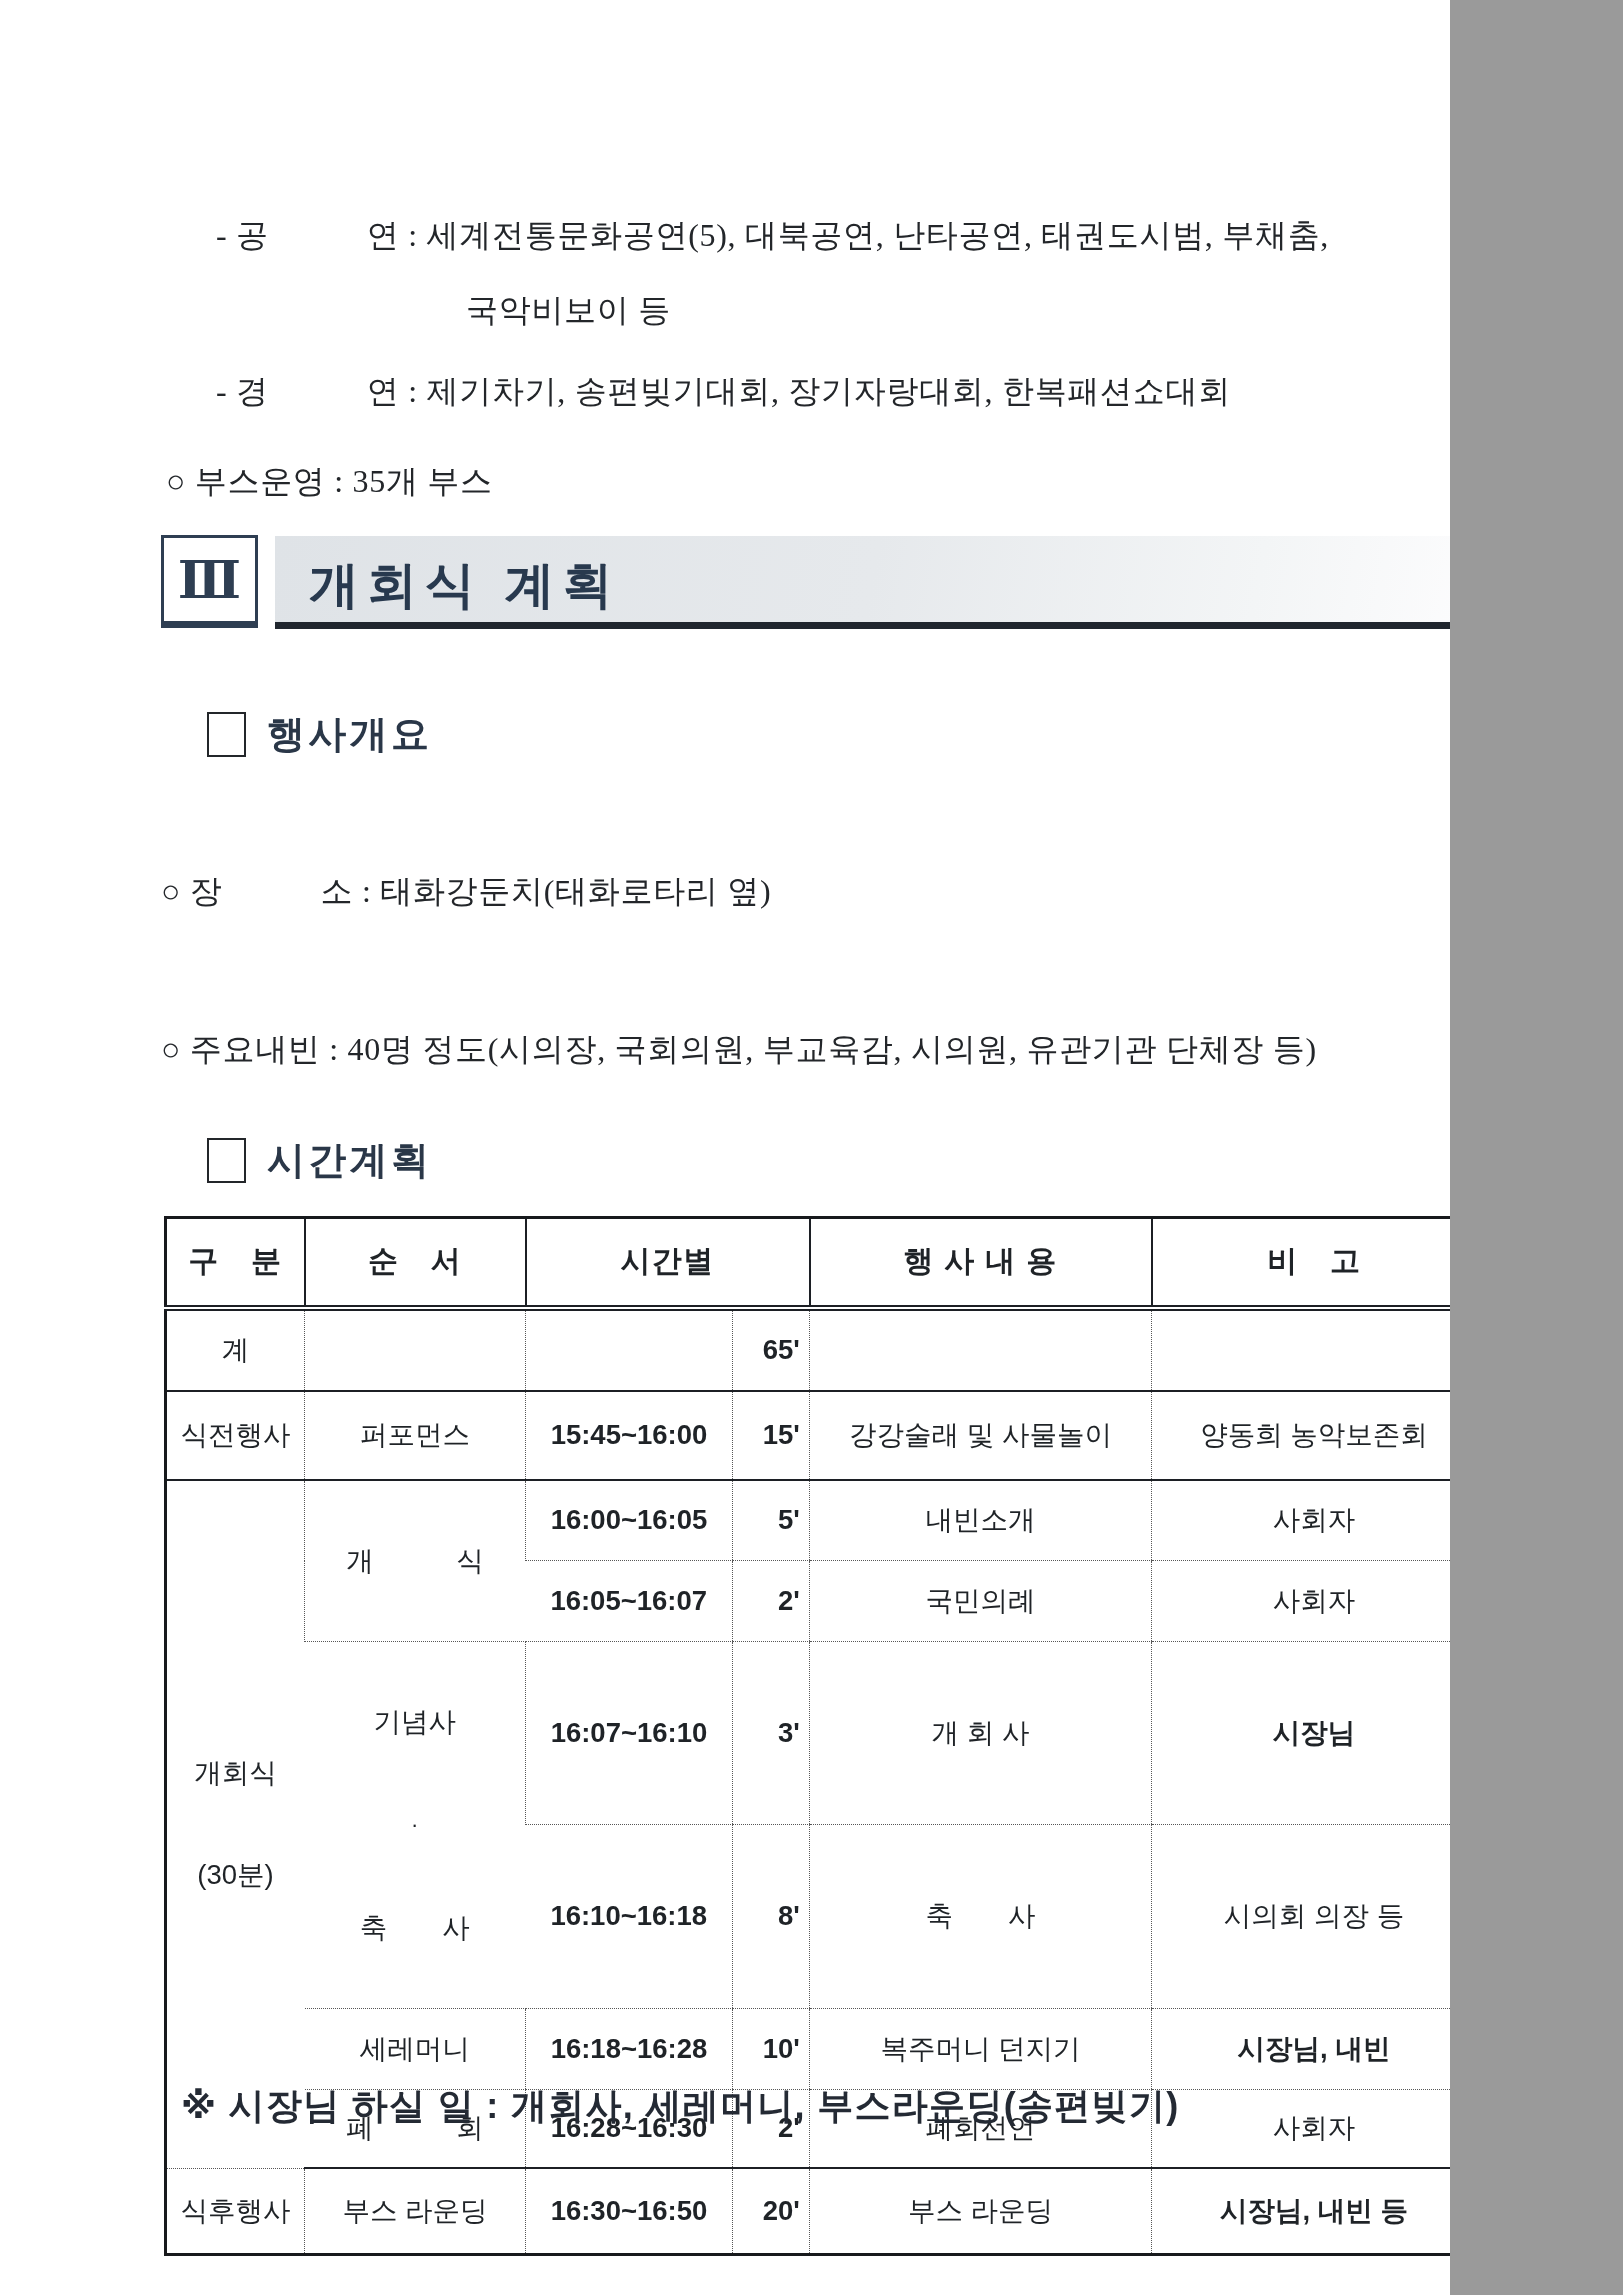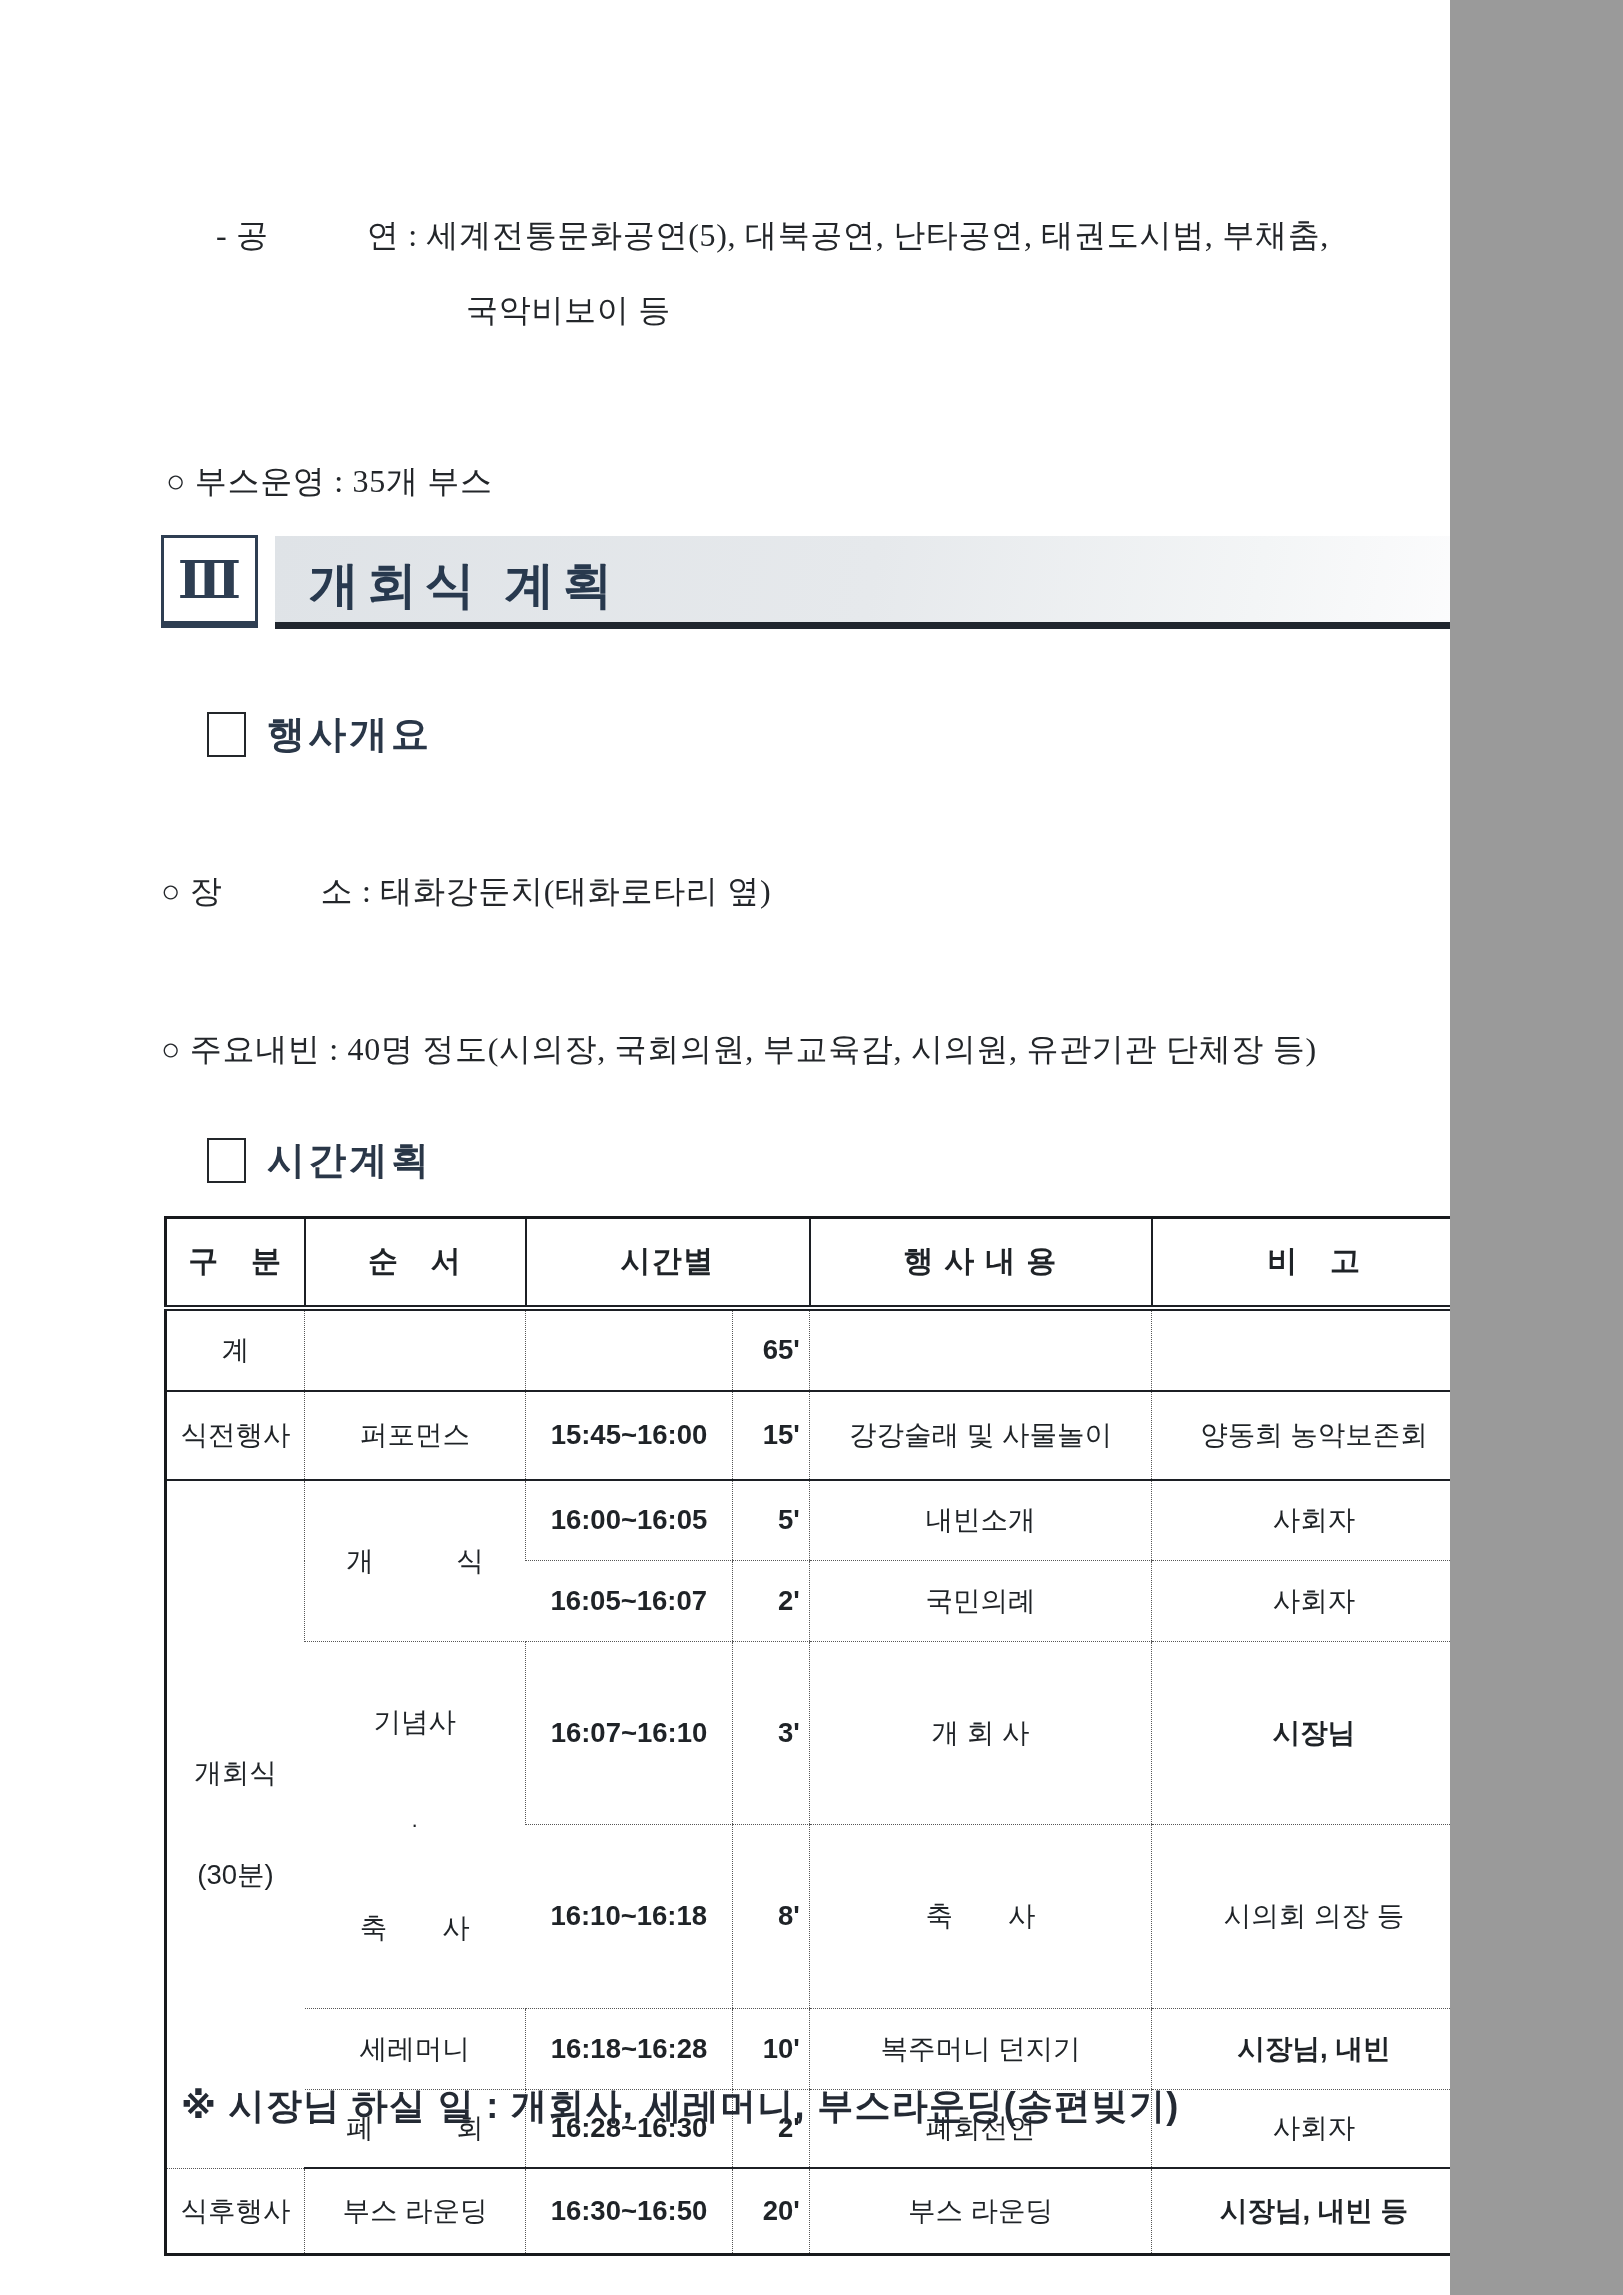--- a/index.html
+++ b/index.html
@@ -49,20 +49,21 @@
   .footnote{position:absolute;left:181px;top:2082px;font-family:"Liberation Sans","DejaVu Sans",sans-serif;
             font-size:36px;font-weight:bold;letter-spacing:1.3px;color:#242a34;white-space:pre;}
 </style>
 </head>
 <body>
 
 <div class="page">
 
   <div class="abs intro" style="left:216px;top:217px;">- 공　　　연 : 세계전통문화공연(5), 대북공연, 난타공연, 태권도시범, 부채춤,</div>
   <div class="abs intro" style="left:466px;top:292px;">국악비보이 등</div>
+  <div class="abs intro" style="left:216px;top:373px;">- 경　　　연 : 제기차기, 송편빚기대회, 장기자랑대회, 한복패션쇼대회</div>
   <div class="abs intro" style="left:166px;top:463px;">○ 부스운영 : 35개 부스</div>
 
   <div class="band"></div>
   <div class="num-box">
     <span class="num">Ⅲ</span>
   </div>
   <div class="title">개회식 계획</div>
 
   <div class="h2" style="left:164px;top:709px;">
     <span class="sq"></span>

